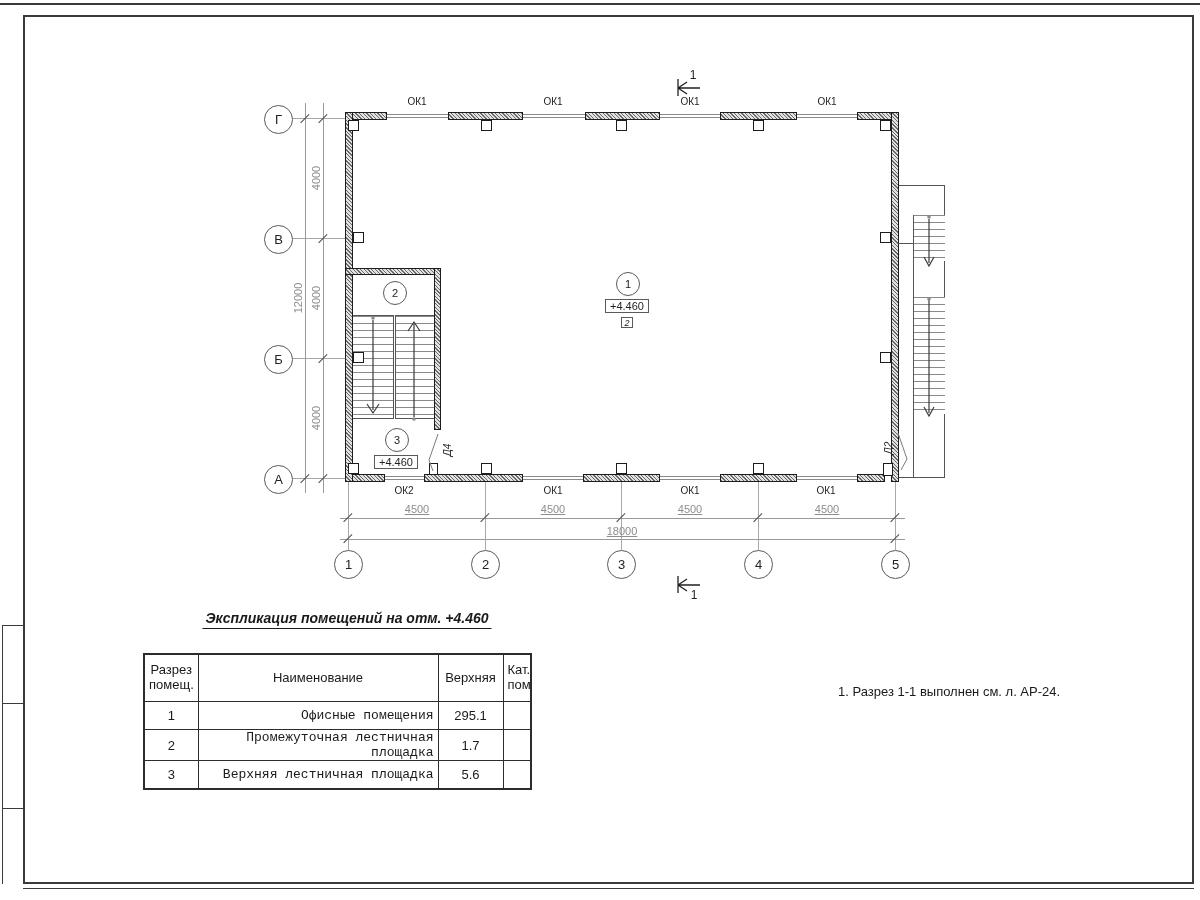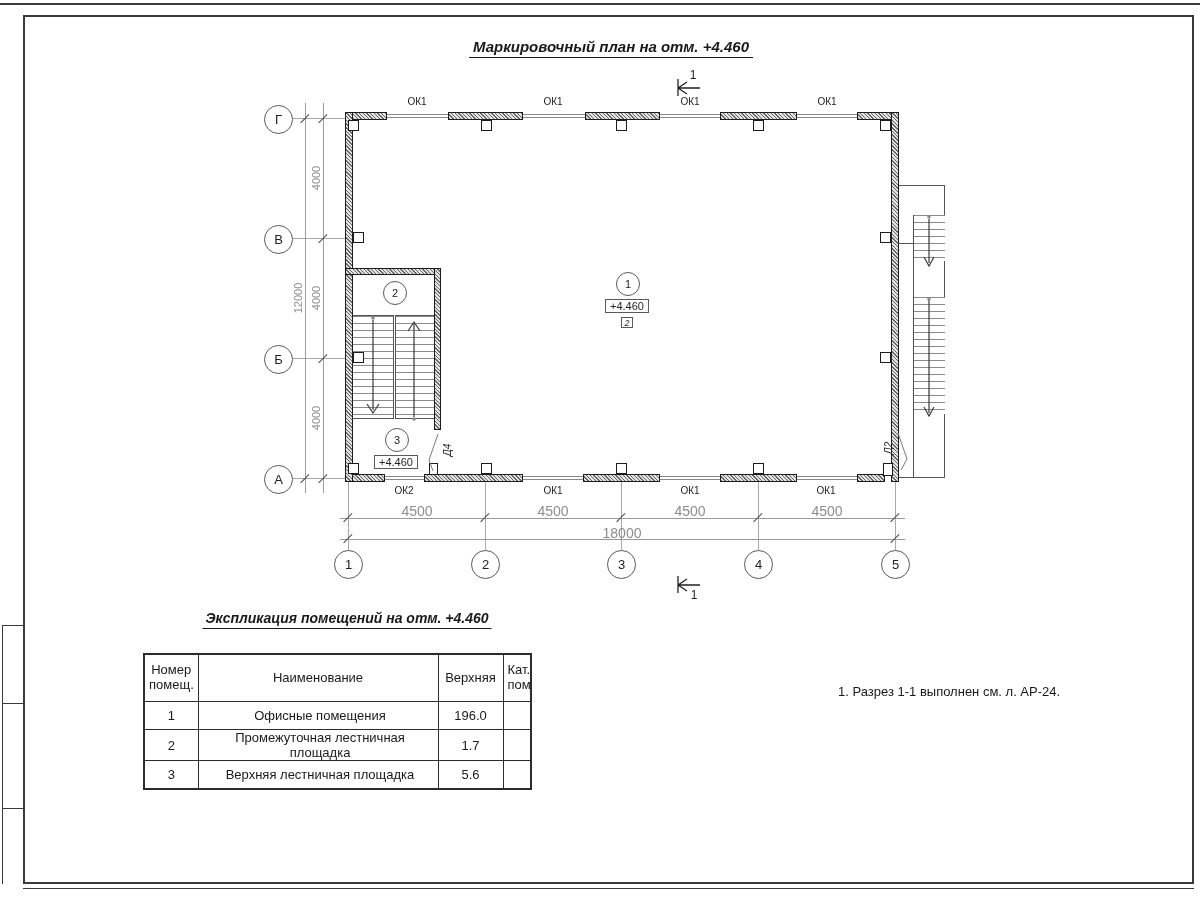--- a/index.html
+++ b/index.html
@@ -20,21 +20,21 @@
   
   .gline{position:absolute;background:#a8a8a8;z-index:1;}
   .dline{position:absolute;background:#9a9a9a;z-index:1;}
   .tick{position:absolute;width:12px;height:1.4px;background:#4a4a4a;transform:rotate(-45deg);z-index:2;}
   .gcircle{position:absolute;width:27px;height:27px;border-radius:50%;border:1px solid #5a5a5a;
            background:#fff;display:flex;align-items:center;justify-content:center;
            font-size:13px;color:#222;z-index:4;}
   .rcircle{position:absolute;width:22px;height:22px;border-radius:50%;border:1px solid #5a5a5a;
            background:#fff;display:flex;align-items:center;justify-content:center;
            font-size:11px;color:#222;z-index:4;}
-  .dimh{position:absolute;font-size:14px;color:#8d8d8d;white-space:nowrap;transform:translateX(-50%);z-index:2;}
+  .dimh{position:absolute;font-size:11px;color:#8d8d8d;white-space:nowrap;transform:translateX(-50%);z-index:2;text-decoration:underline;}
   .dimv{position:absolute;font-size:11px;color:#8d8d8d;white-space:nowrap;
         transform:translate(-50%,-50%) rotate(-90deg);z-index:2;}
   .oklab{position:absolute;font-size:10px;color:#1f1f1f;white-space:nowrap;transform:translateX(-50%);z-index:4;}
   .doorlab{position:absolute;font-size:10px;font-style:italic;color:#1f1f1f;white-space:nowrap;
         transform:translate(-50%,-50%) rotate(-90deg);z-index:4;}
   .elevbox{position:absolute;box-sizing:border-box;border:1px solid #5a5a5a;background:#fff;
         font-size:11px;display:flex;align-items:center;justify-content:center;z-index:4;}
   .floorbox{position:absolute;box-sizing:border-box;border:1px solid #5a5a5a;background:#fff;
         font-size:9px;font-style:italic;display:flex;align-items:center;justify-content:center;z-index:4;}
   .treads{position:absolute;box-sizing:border-box;background-color:#fff;
@@ -50,39 +50,38 @@
   .note{position:absolute;font-size:13px;color:#1a1a1a;white-space:nowrap;z-index:5;}
   
   #schedule{position:absolute;left:143px;top:653px;width:387px;border-collapse:collapse;
         table-layout:fixed;font-size:13px;color:#1a1a1a;z-index:5;background:#fff;}
   #schedule th,#schedule td{border:1px solid #2c2c2c;padding:0 4px;overflow:hidden;}
   #schedule{border:2px solid #2c2c2c;}
   #schedule th{font-weight:normal;text-align:center;height:46px;line-height:1.15;
         border-bottom:1.6px solid #2c2c2c;}
   #schedule td{height:27px;}
   #schedule td.c{text-align:center;}
-  #schedule td.l{text-align:center;padding-left:8px;}
+  #schedule td.l{text-align:right;padding-left:8px;font-family:Liberation Mono, monospace;}
   #schedule tr.total td{border-top:2px solid #2c2c2c;}
   #schedule td.r{text-align:right;padding-right:6px;}
   svg.overlay{position:absolute;left:0;top:0;z-index:4;pointer-events:none;}
 </style>
 </head>
 <body>
 
 <div id="sheet">
 
   <div class="frameline" style="left:0;top:3px;width:1200px;height:2px;"></div>
   <div id="frame"></div>
   <div class="frameline" style="left:23px;top:888px;width:1171px;height:1px;"></div>
   <div class="frameline" style="left:2px;top:625px;width:1px;height:259px;"></div>
   <div class="frameline" style="left:2px;top:625px;width:21px;height:1px;"></div>
   <div class="frameline" style="left:2px;top:703px;width:21px;height:1px;"></div>
   <div class="frameline" style="left:2px;top:808px;width:21px;height:1px;"></div>
 
-  <div class="drawtitle" style="left:611px;top:38px;">Маркировочный план на отм. +4.460</div>
 
   <div class="wall" style="left:345px;top:112px;width:42px;height:8px;"></div>
   <div class="wall" style="left:448px;top:112px;width:75px;height:8px;"></div>
   <div class="wall" style="left:585px;top:112px;width:75px;height:8px;"></div>
   <div class="wall" style="left:720px;top:112px;width:77px;height:8px;"></div>
   <div class="wall" style="left:857px;top:112px;width:42px;height:8px;"></div>
 
   <div class="wall" style="left:345px;top:474px;width:40px;height:8px;"></div>
   <div class="wall" style="left:424px;top:474px;width:99px;height:8px;"></div>
   <div class="wall" style="left:583px;top:474px;width:77px;height:8px;"></div>
@@ -233,31 +232,31 @@
 
   <table id="schedule">
     <colgroup>
         <col style="width:54px">
         <col style="width:240px">
         <col style="width:65px">
         <col style="width:28px">
       </colgroup>
     <thead>
       <tr>
-        <th>Номер помещ.</th>
+        <th>Разрез помещ.</th>
         <th>Наименование</th>
         <th>Верхняя</th>
         <th>Кат. пом.</th>
       </tr>
     </thead>
     <tbody>
       <tr>
         <td class="c">1</td>
         <td class="l">Офисные помещения</td>
-        <td class="c">196.0</td>
+        <td class="c">295.1</td>
         <td class="c"></td>
       </tr>
       <tr>
         <td class="c">2</td>
         <td class="l">Промежуточная лестничная площадка</td>
         <td class="c">1.7</td>
         <td class="c"></td>
       </tr>
       <tr>
         <td class="c">3</td>

